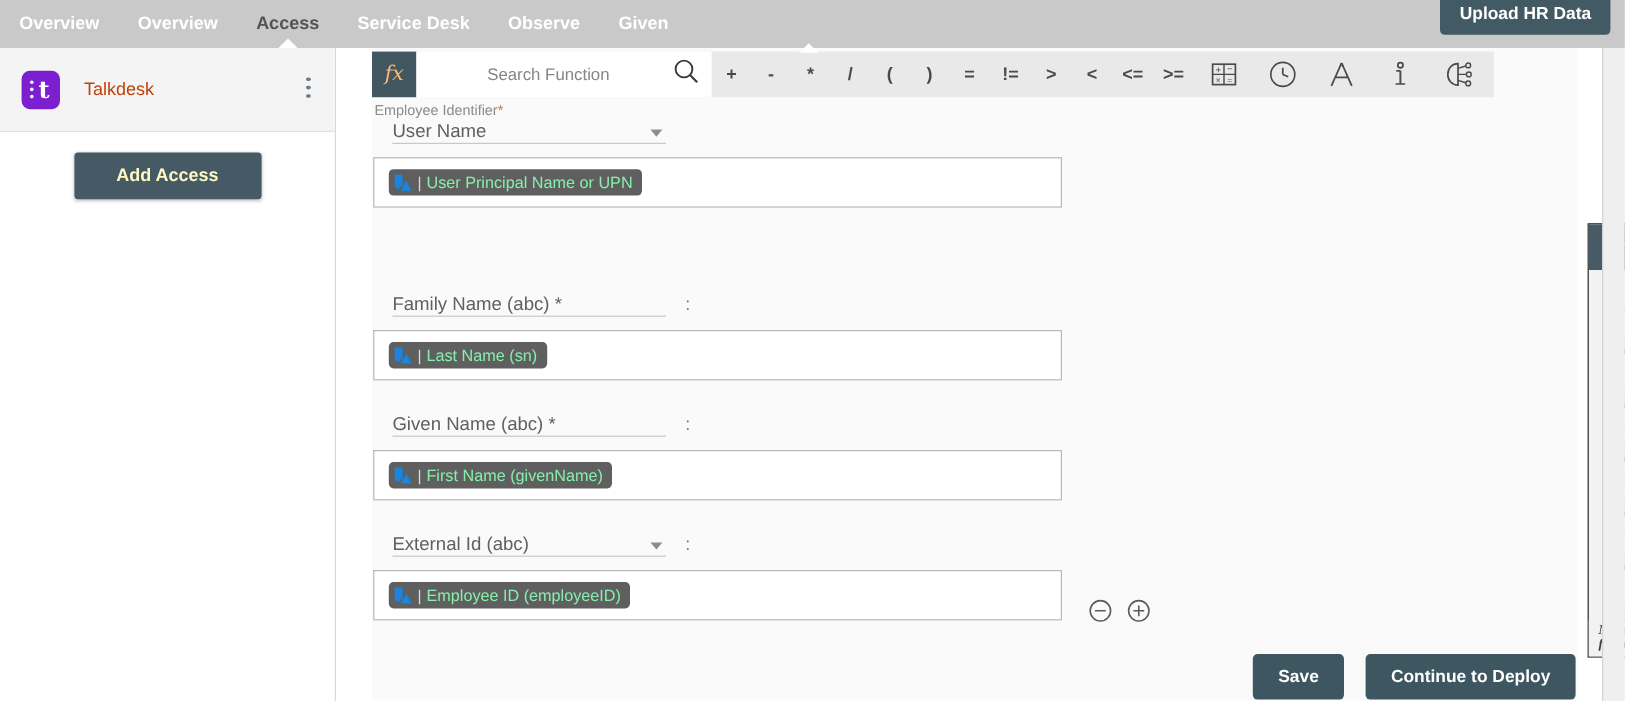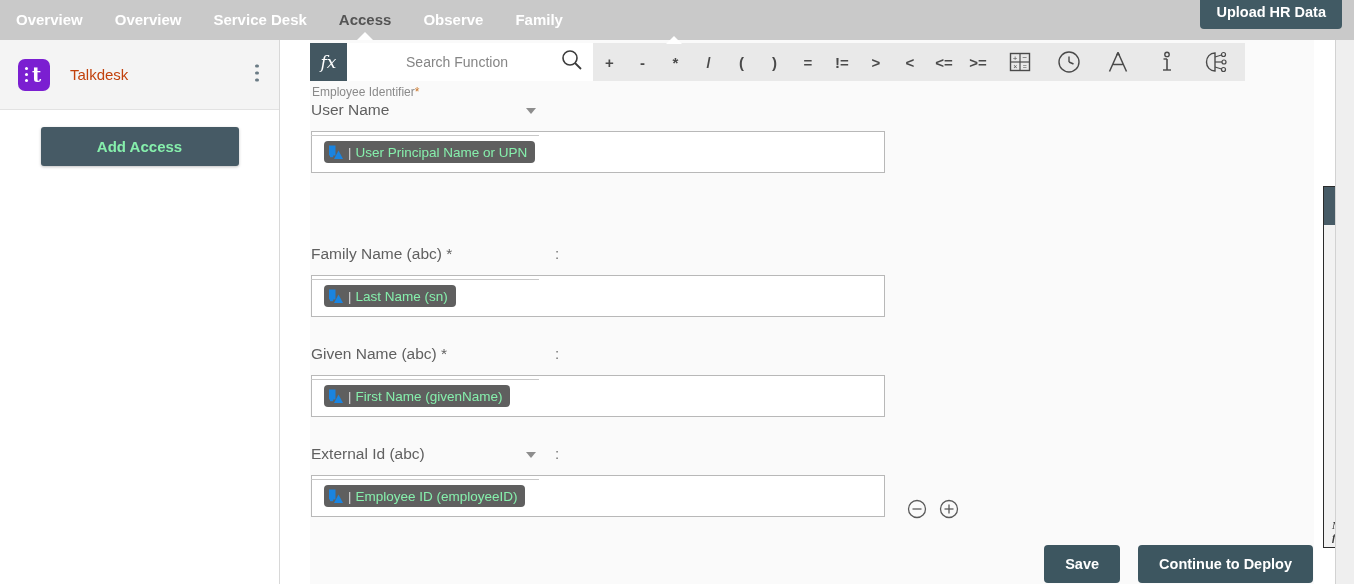--- a/index.html
+++ b/index.html
@@ -101,23 +101,23 @@
     width: 4px; cursor: pointer;
   }
   #app-kebab i {
     display: block; width: 3.5px; height: 3.5px;
     border-radius: 50%; background: #6a7b85;
     margin-bottom: 3.5px;
   }
   #add-access-btn {
     display: block;
     margin: 17px auto 0 auto;
-    width: 198px;
+    width: 156px;
     background: #465a65;
-    color: #86efac;
+    color: #fef9c3;
     font-size: 15px; font-weight: bold;
     border: none; border-radius: 3px;
     padding: 11px 0;
     cursor: pointer;
     box-shadow: 0 1px 3px rgba(0,0,0,0.25);
     font-family: "Liberation Sans", sans-serif;
   }
 
   
   #main {
@@ -143,21 +143,21 @@
   #formula-bar {
     position: absolute; left: 0; top: 3px;
     width: 935px; height: 38px;
     background: #e9e9e9;
     display: flex; align-items: stretch;
   }
   #fx-btn {
     position: relative;
     width: 37px;
     background: #435761;
-    color: #ffffff;
+    color: #fdba74;
     display: flex; align-items: center; justify-content: center;
     font-family: "DejaVu Serif", serif;
     font-style: italic;
     font-size: 17px;
     cursor: pointer;
     flex: 0 0 auto;
     text-align: right;
   }
   #fx-pointer {
     position: absolute;
@@ -221,21 +221,22 @@
   }
   .sub-label {
     font-size: 12px; color: #8a8a8a;
     margin: 0 0 2px 1px;
   }
   .sub-label .req { color: #c9772d; }
   .select-line {
     position: relative;
     width: 228px;
     border-bottom: 1px solid #c8c8c8;
-    padding-bottom: 16px;
+    padding-bottom: 0;
+    margin-left: 16px;
   }
   .select-line .val {
     font-size: 15.5px; color: #606060;
   }
   .select-line .caret {
     position: absolute; right: 3px; top: 7px;
     width: 0; height: 0;
     border-left: 5.5px solid transparent;
     border-right: 5.5px solid transparent;
     border-top: 6px solid #8d8d8d;
@@ -347,24 +348,24 @@
     font-family: "Liberation Sans", sans-serif;
   }
 </style>
 </head>
 <body>
 
 <div id="topnav">
   <div id="nav-tabs">
     <div class="nav-tab">Overview</div>
     <div class="nav-tab">Overview</div>
+    <div class="nav-tab active">Access</div>
     <div class="nav-tab">Service Desk</div>
-    <div class="nav-tab active">Access</div>
     <div class="nav-tab">Observe</div>
-    <div class="nav-tab">Family</div>
+    <div class="nav-tab">Given</div>
   </div>
   <div id="nav-actions">
     <button class="nav-btn">Upload HR Data</button>
   </div>
 </div>
 
 <div id="sidebar">
   <div id="app-row">
     <div id="app-logo">
       <span class="dots">

